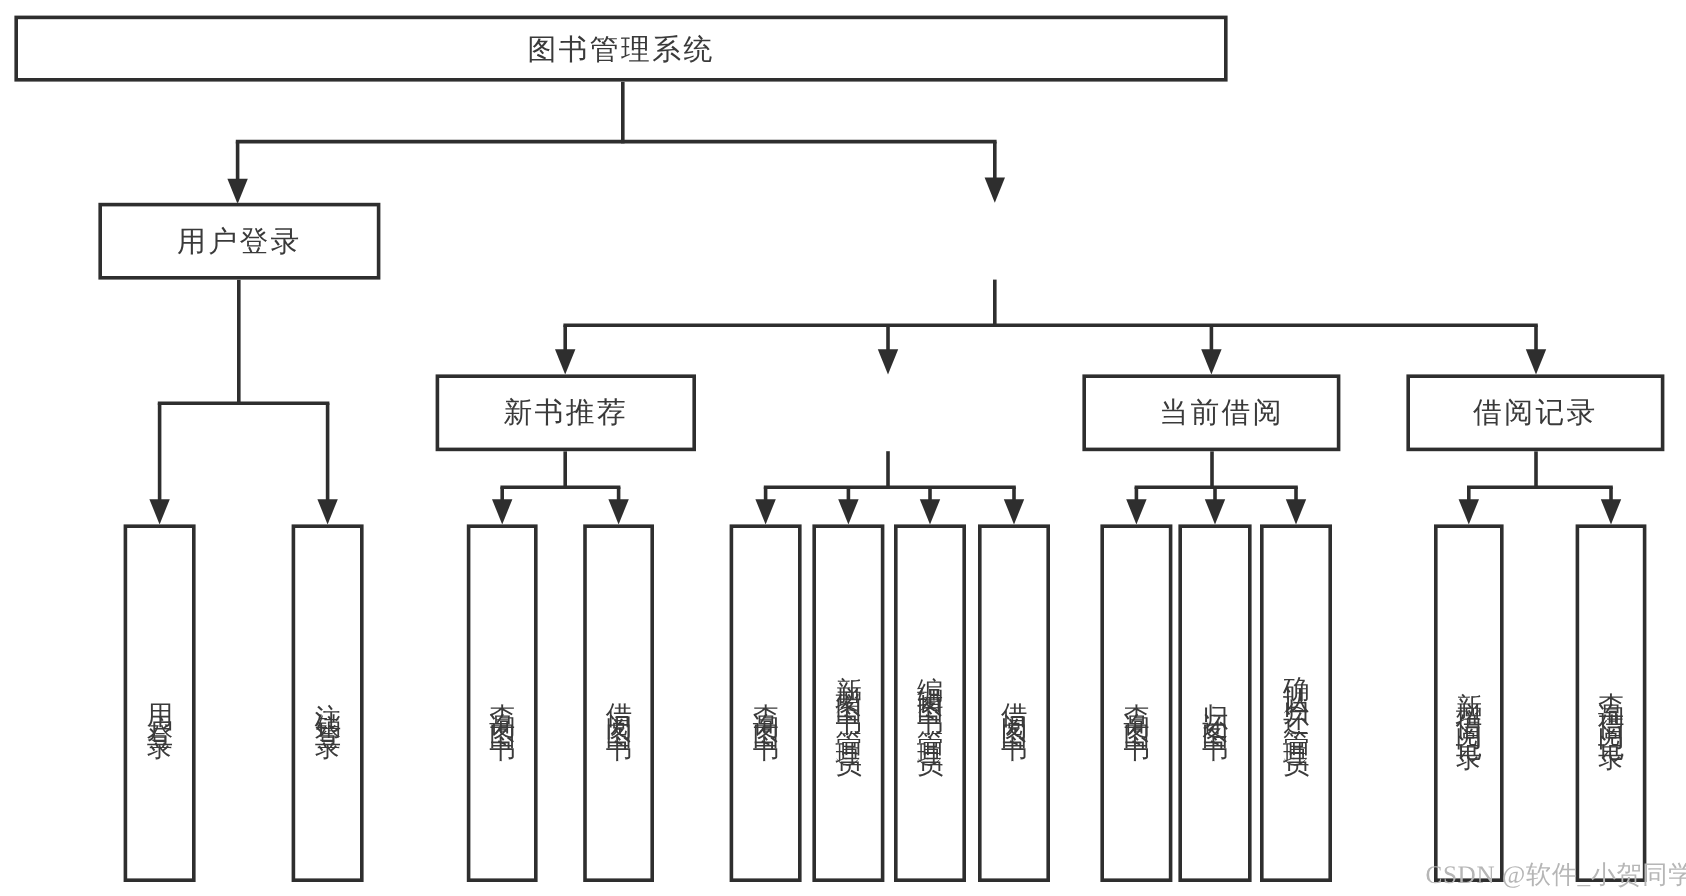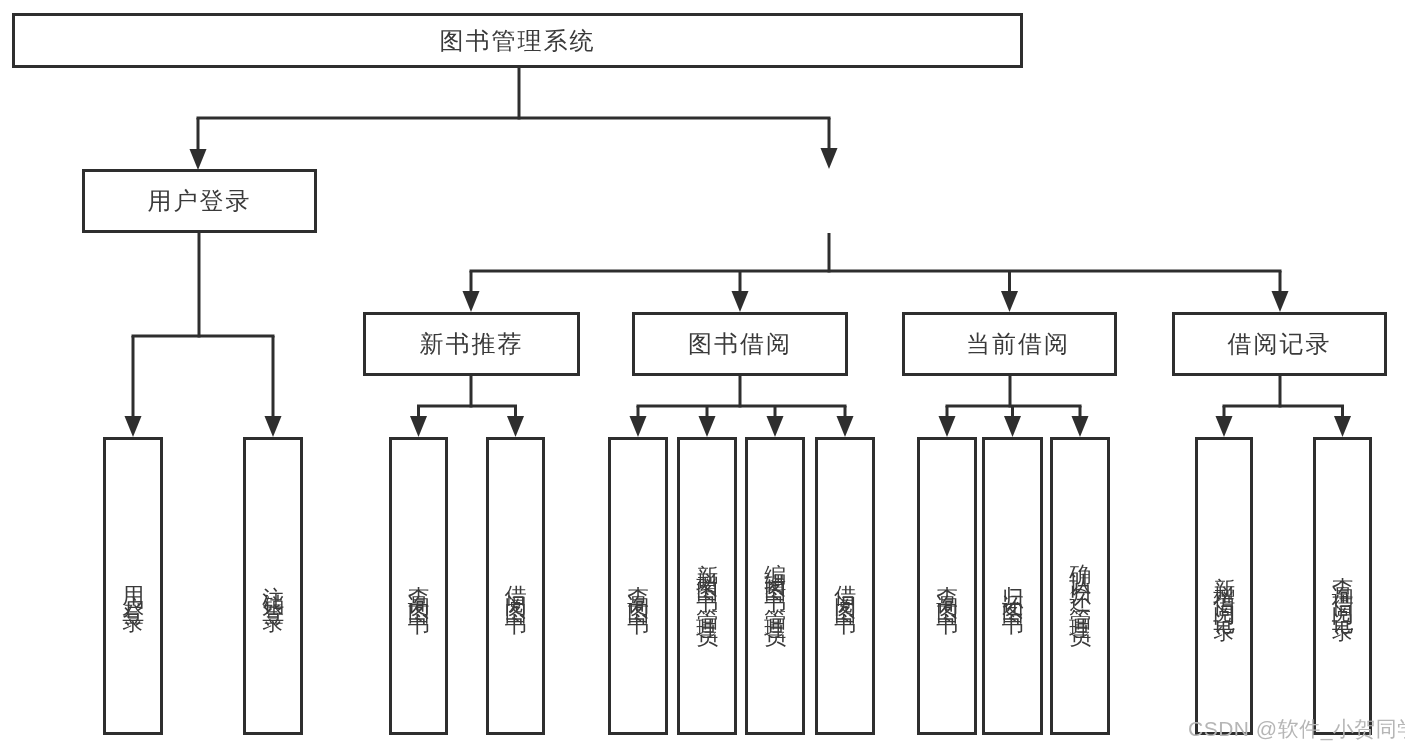--- a/index.html
+++ b/index.html
@@ -1,18 +1,18 @@
 <!DOCTYPE html>
 <html><head>
 <meta charset="utf-8">
 <style>
   html,body { margin:0; padding:0; background:#ffffff; }
   .stage {
     position:relative; width:1405px; height:747px; background:#ffffff;
-    font-family:Liberation Sans, sans-serif; overflow:hidden;
+    font-family:Liberation Serif, serif; overflow:hidden;
   }
   .connectors { position:absolute; left:0; top:0; width:1405px; height:747px; }
   .node {
     position:absolute; box-sizing:border-box;
     border:3px solid #2e2e2e; background:#ffffff;
     display:flex; align-items:center; justify-content:center;
     font-size:24px; color:#3a3a3a; letter-spacing:2px; z-index:2;
   }
   .leaf { letter-spacing:0; }
   .leaf .vtext {
@@ -82,21 +82,20 @@
       <polygon points="1215.5,416 1232.5,416 1224,437" fill="#2e2e2e"></polygon>
       <line x1="1342.5" y1="406" x2="1342.5" y2="422" stroke="#2e2e2e" stroke-width="3"></line>
       <polygon points="1334,416 1351,416 1342.5,437" fill="#2e2e2e"></polygon>
     </svg>
 
   <div class="node" style="left:12px; top:13px; width:1011px; height:55px;">图书管理系统</div>
 
   <div class="node" style="left:82px; top:169px; width:235px; height:64px;">用户登录</div>
 
   <div class="node" style="left:363px; top:312px; width:217px; height:64px;">新书推荐</div>
-  <div class="node" style="left:632px; top:312px; width:216px; height:64px;">图书借阅</div>
   <div class="node" style="left:902px; top:312px; width:215px; height:64px;padding-left:17px;">当前借阅</div>
   <div class="node" style="left:1172px; top:312px; width:215px; height:64px;">借阅记录</div>
 
   <div class="node leaf" style="left:103px; top:437px; width:60px; height:298px;">
     <span class="vtext">用户登录</span>
   </div>
   <div class="node leaf" style="left:243px; top:437px; width:60px; height:298px;">
     <span class="vtext">注销登录</span>
   </div>
 

